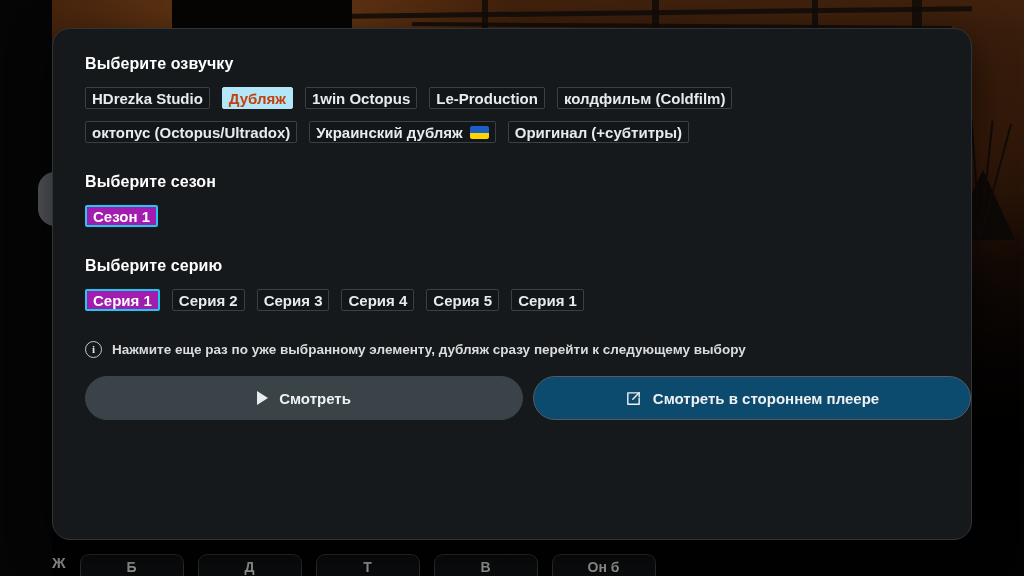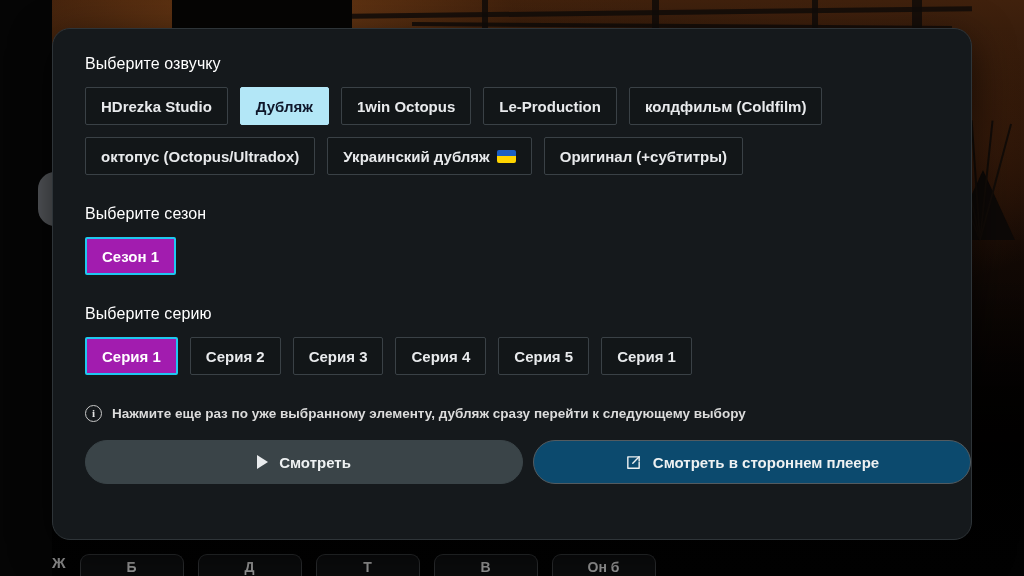--- a/index.html
+++ b/index.html
@@ -149,52 +149,52 @@
     border: 1px solid #2e3438;
     border-radius: 18px;
     z-index: 10;
     padding: 26px 32px 0 32px;
     box-shadow: 0 12px 40px rgba(0,0,0,0.65);
   }
 
   .section-title {
     color: #ffffff;
     font-size: 16px;
-    font-weight: 400;
+    font-weight: 700;
     letter-spacing: 0.1px;
     margin-bottom: 14px;
   }
   .section-title.spaced { margin-top: 30px; }
 
   .chip-row {
     display: flex;
     flex-wrap: wrap;
     gap: 12px;
   }
 
   .chip {
-    height: 38px;
-    padding: 0 15px;
+    height: 22px;
+    padding: 0 6px;
     border-radius: 2px;
     border: 1px solid #3a4146;
     background: #121618;
     color: #e8eaec;
     font-size: 15px;
     font-weight: 700;
     display: inline-flex;
     align-items: center;
     justify-content: center;
     white-space: nowrap;
     cursor: pointer;
     user-select: none;
   }
   .chip.selected-fill {
     background: #b3e7f7;
     border-color: #b3e7f7;
-    color: #0f172a;
+    color: #c2410c;
   }
   .chip.selected-outline {
     border: 2px solid #1fc8f0;
     background: #a21caf;
     color: #ffffff;
   }
   .chip .flag {
     display: inline-block;
     margin-left: 7px;
     width: 19px;

